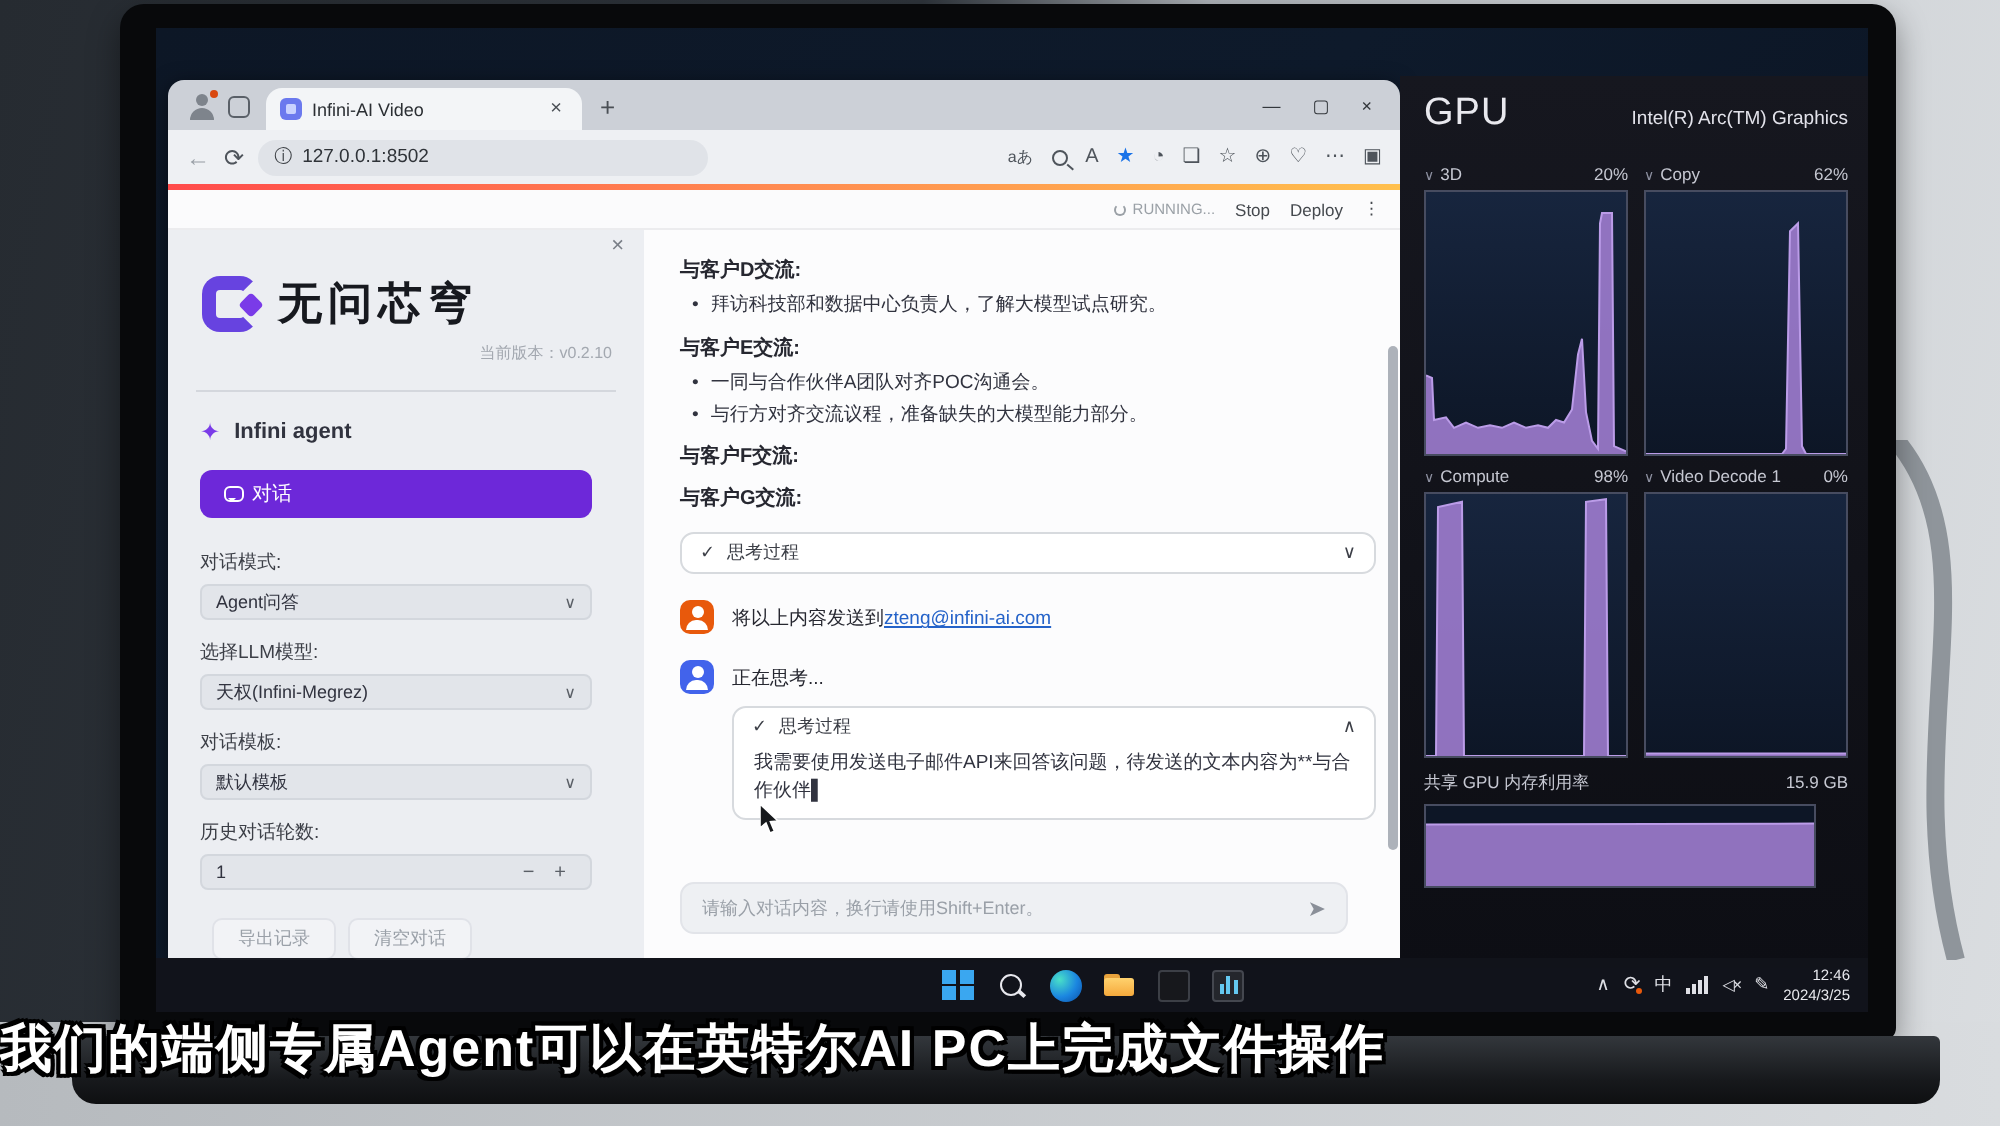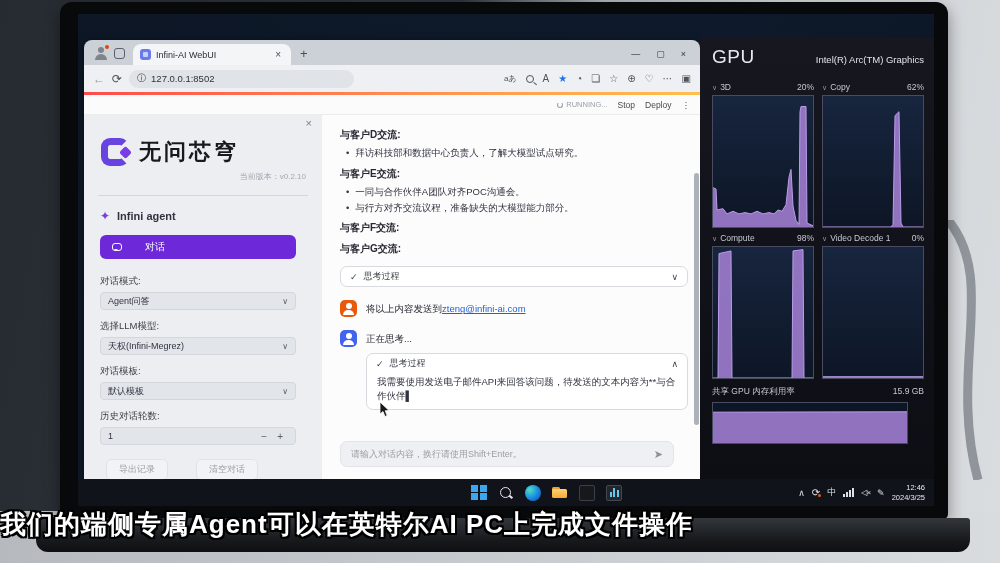--- a/index.html
+++ b/index.html
@@ -66,35 +66,35 @@
   .logo-mark { width:30px; height:30px; position:relative; flex:none; }
   .logo-mark::before { content:""; position:absolute; inset:1px; border:7px solid #6743e0; border-radius:9px;
     border-right-color:transparent; transform:rotate(0deg); }
   .logo-mark::after { content:""; position:absolute; right:0px; top:11px; width:9px; height:9px; background:#7a3be8;
     transform:rotate(45deg); border-radius:2px; }
   .brand { font-size:22px; font-weight:bold; letter-spacing:3px; color:#17191f; }
   .version { text-align:right; color:#a3a8b0; font-size:8px; margin:4px 2px 0 0; }
   .sb-divider { height:1px; background:#d4d7dd; margin:13px 0; }
   .agent-row { display:flex; align-items:center; gap:7px; font-weight:bold; font-size:11px; margin:2px 0 12px 2px; }
   .agent-ic { color:#7a3be8; font-size:12px; }
-  .chat-btn { display:flex; align-items:center; gap:23px; background:#6d28d9; color:#fff; border:0;
+  .chat-btn { display:flex; align-items:center; gap:4px; background:#6d28d9; color:#fff; border:0;
     width:196px; height:24px; border-radius:6px; padding:0 12px; font-size:10px; margin:0 0 16px 2px;
     font-family:inherit; }
   .bubble-ic { width:10px; height:8px; border:1.3px solid #fff; border-radius:3px; position:relative; }
   .bubble-ic::after { content:""; position:absolute; left:1px; bottom:-3px; border:2px solid transparent; border-top-color:#fff; }
   .sb-label { color:#3c3f47; font-size:9.5px; margin:10px 0 4px 2px; }
   .sb-select { width:196px; height:18px; background:#e2e5ea; border:1px solid #d3d7dd; border-radius:4px;
     display:flex; align-items:center; justify-content:space-between; padding:0 7px; margin-left:2px; font-size:9px; }
   .sb-select .chev { color:#5a5f66; font-size:8px; }
   .sb-number { width:196px; height:18px; background:#e2e5ea; border:1px solid #d3d7dd; border-radius:4px;
     display:flex; align-items:center; padding:0 7px; margin-left:2px; font-size:9px; }
   .sb-number input { flex:1; border:0; background:transparent; font-size:9px; outline:none; width:60px;
     font-family:inherit; color:#31333f; }
   .stepper { color:#5a5f66; font-size:10px; padding:0 5px; }
-  .sb-actions { display:flex; gap:28px; margin:14px 0 0 8px; }
+  .sb-actions { display:flex; gap:6px; margin:14px 0 0 8px; }
   .sb-btn { background:#f2f3f6; border:1px solid #e0e2e8; color:#9aa0a8; border-radius:5px;
     font-size:9px; padding:3px 12px; font-family:inherit; }
 
   
   .main { flex:1; background:#fcfcfd; position:relative; padding:6px 12px 0 18px; color:#262730; overflow:hidden; }
   .sec-h { font-weight:bold; font-size:10px; margin:7px 0 5px 0; }
   .bullet { display:flex; gap:6px; font-size:9.5px; color:#31333f; margin:3px 0 3px 6px; line-height:1.35; }
   .bullet::before { content:"•"; color:#31333f; }
   .expander { border:1px solid #d7dade; border-radius:7px; background:#fff; margin:10px 0 8px 0; }
   .exp-head { display:flex; align-items:center; gap:6px; height:19px; padding:0 9px; font-size:9px; color:#3c3f47; }
@@ -180,21 +180,21 @@
   <div class="screen">
 
     <div class="browser">
       <div class="tabstrip">
         <span class="avatar-ic">
             <span class="avatar-dot"></span>
           </span>
         <span class="workspace-ic"></span>
         <div class="tab">
           <span class="favicon"></span>
-          <span class="tab-title">Infini-AI WebUI</span>
+          <span class="tab-title">Infini-AI Video</span>
           <span class="tab-x">×</span>
         </div>
         <span class="newtab">+</span>
         <div class="win-controls">
           <span>—</span>
           <span>▢</span>
           <span>×</span>
         </div>
       </div>
 

